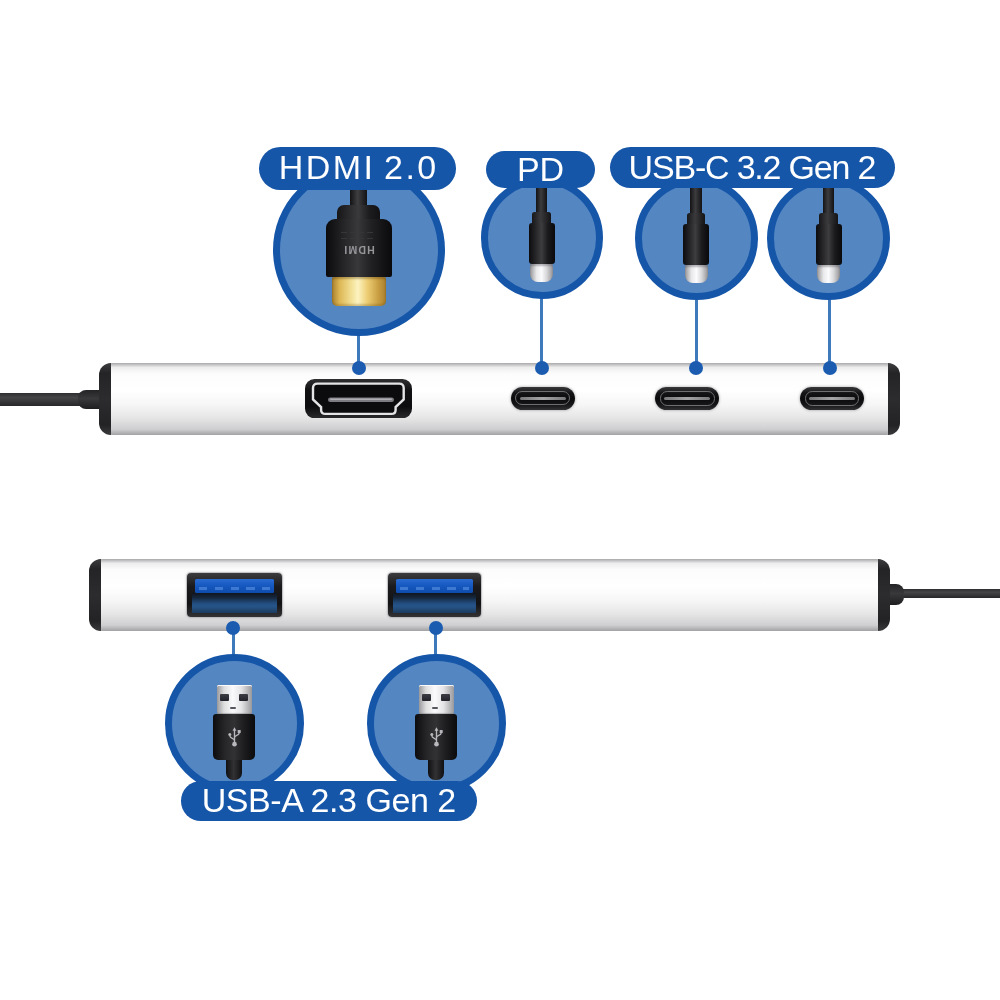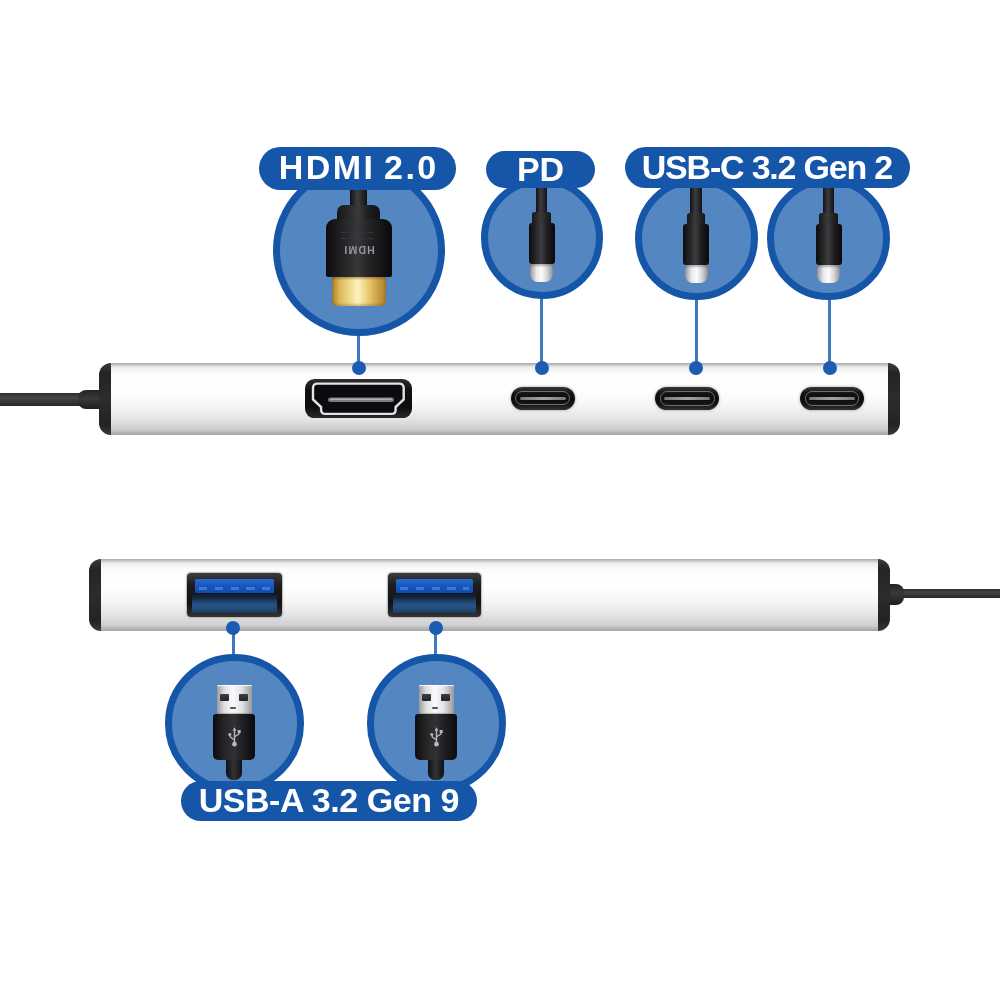--- a/index.html
+++ b/index.html
@@ -3,25 +3,25 @@
 <meta charset="utf-8">
 <style>
   html,body{margin:0;padding:0;background:#ffffff;}
   .canvas{position:relative;width:1000px;height:1000px;background:#ffffff;overflow:hidden;
           font-family:"Liberation Sans","DejaVu Sans",sans-serif;}
   .abs{position:absolute;}
 
   
   .pill{position:absolute;background:var(--accent,#1656a9);
         display:flex;align-items:center;justify-content:center;z-index:60;}
-  .pill span{color:#ffffff;font-weight:bold;font-size:34px;line-height:1;
+  .pill span{color:#ffffff;font-weight:normal;font-size:34px;line-height:1;
              white-space:nowrap;transform-origin:center;padding-bottom:2px;}
   .pill-hdmi{left:259px;top:147px;width:197px;height:42.5px;border-radius:21.3px;}
   .pill-pd{left:486px;top:151px;width:109px;height:37px;border-radius:18.5px;}
-  .pill-usbc{left:625px;top:147px;width:285px;height:41px;border-radius:20.5px;}
+  .pill-usbc{left:610px;top:147px;width:285px;height:41px;border-radius:20.5px;}
   .pill-usba{left:181px;top:781px;width:296px;height:39.5px;border-radius:19.8px;}
   .pill-hdmi span{letter-spacing:2.4px;margin-right:-2.4px;word-spacing:-3px;}
   .pill-usbc span{letter-spacing:-1.2px;margin-right:1.2px;}
   .pill-usba span{letter-spacing:-0.45px;margin-right:0.45px;}
 
   
   .circle{position:absolute;border-radius:50%;background:var(--circleFill,#5486c2);
           border:7px solid var(--accent,#1656a9);box-sizing:border-box;z-index:40;overflow:hidden;}
   .circle-hdmi{left:272.5px;top:164px;width:172px;height:172px;}
   .circle-pd{left:480.5px;top:176.5px;width:122px;height:122px;}
@@ -275,16 +275,16 @@
         <path d="M8.5 0.4 L 6.3 4.4 L 10.7 4.4 Z"></path>
         <circle cx="3.2" cy="8.7" r="1.7"></circle>
         <rect x="12.1" y="3.6" width="3.4" height="3.4"></rect>
         <circle cx="8.5" cy="19.6" r="2.6"></circle>
       </g>
     </svg>
     <div class="wire" style="left:427.75px;"></div>
   </div>
 
   <div class="pill pill-usba">
-    <span>USB-A 3.2 Gen 9</span>
+    <span>USB-A 2.3 Gen 2</span>
   </div>
 
 </div>
 
 </body></html>

